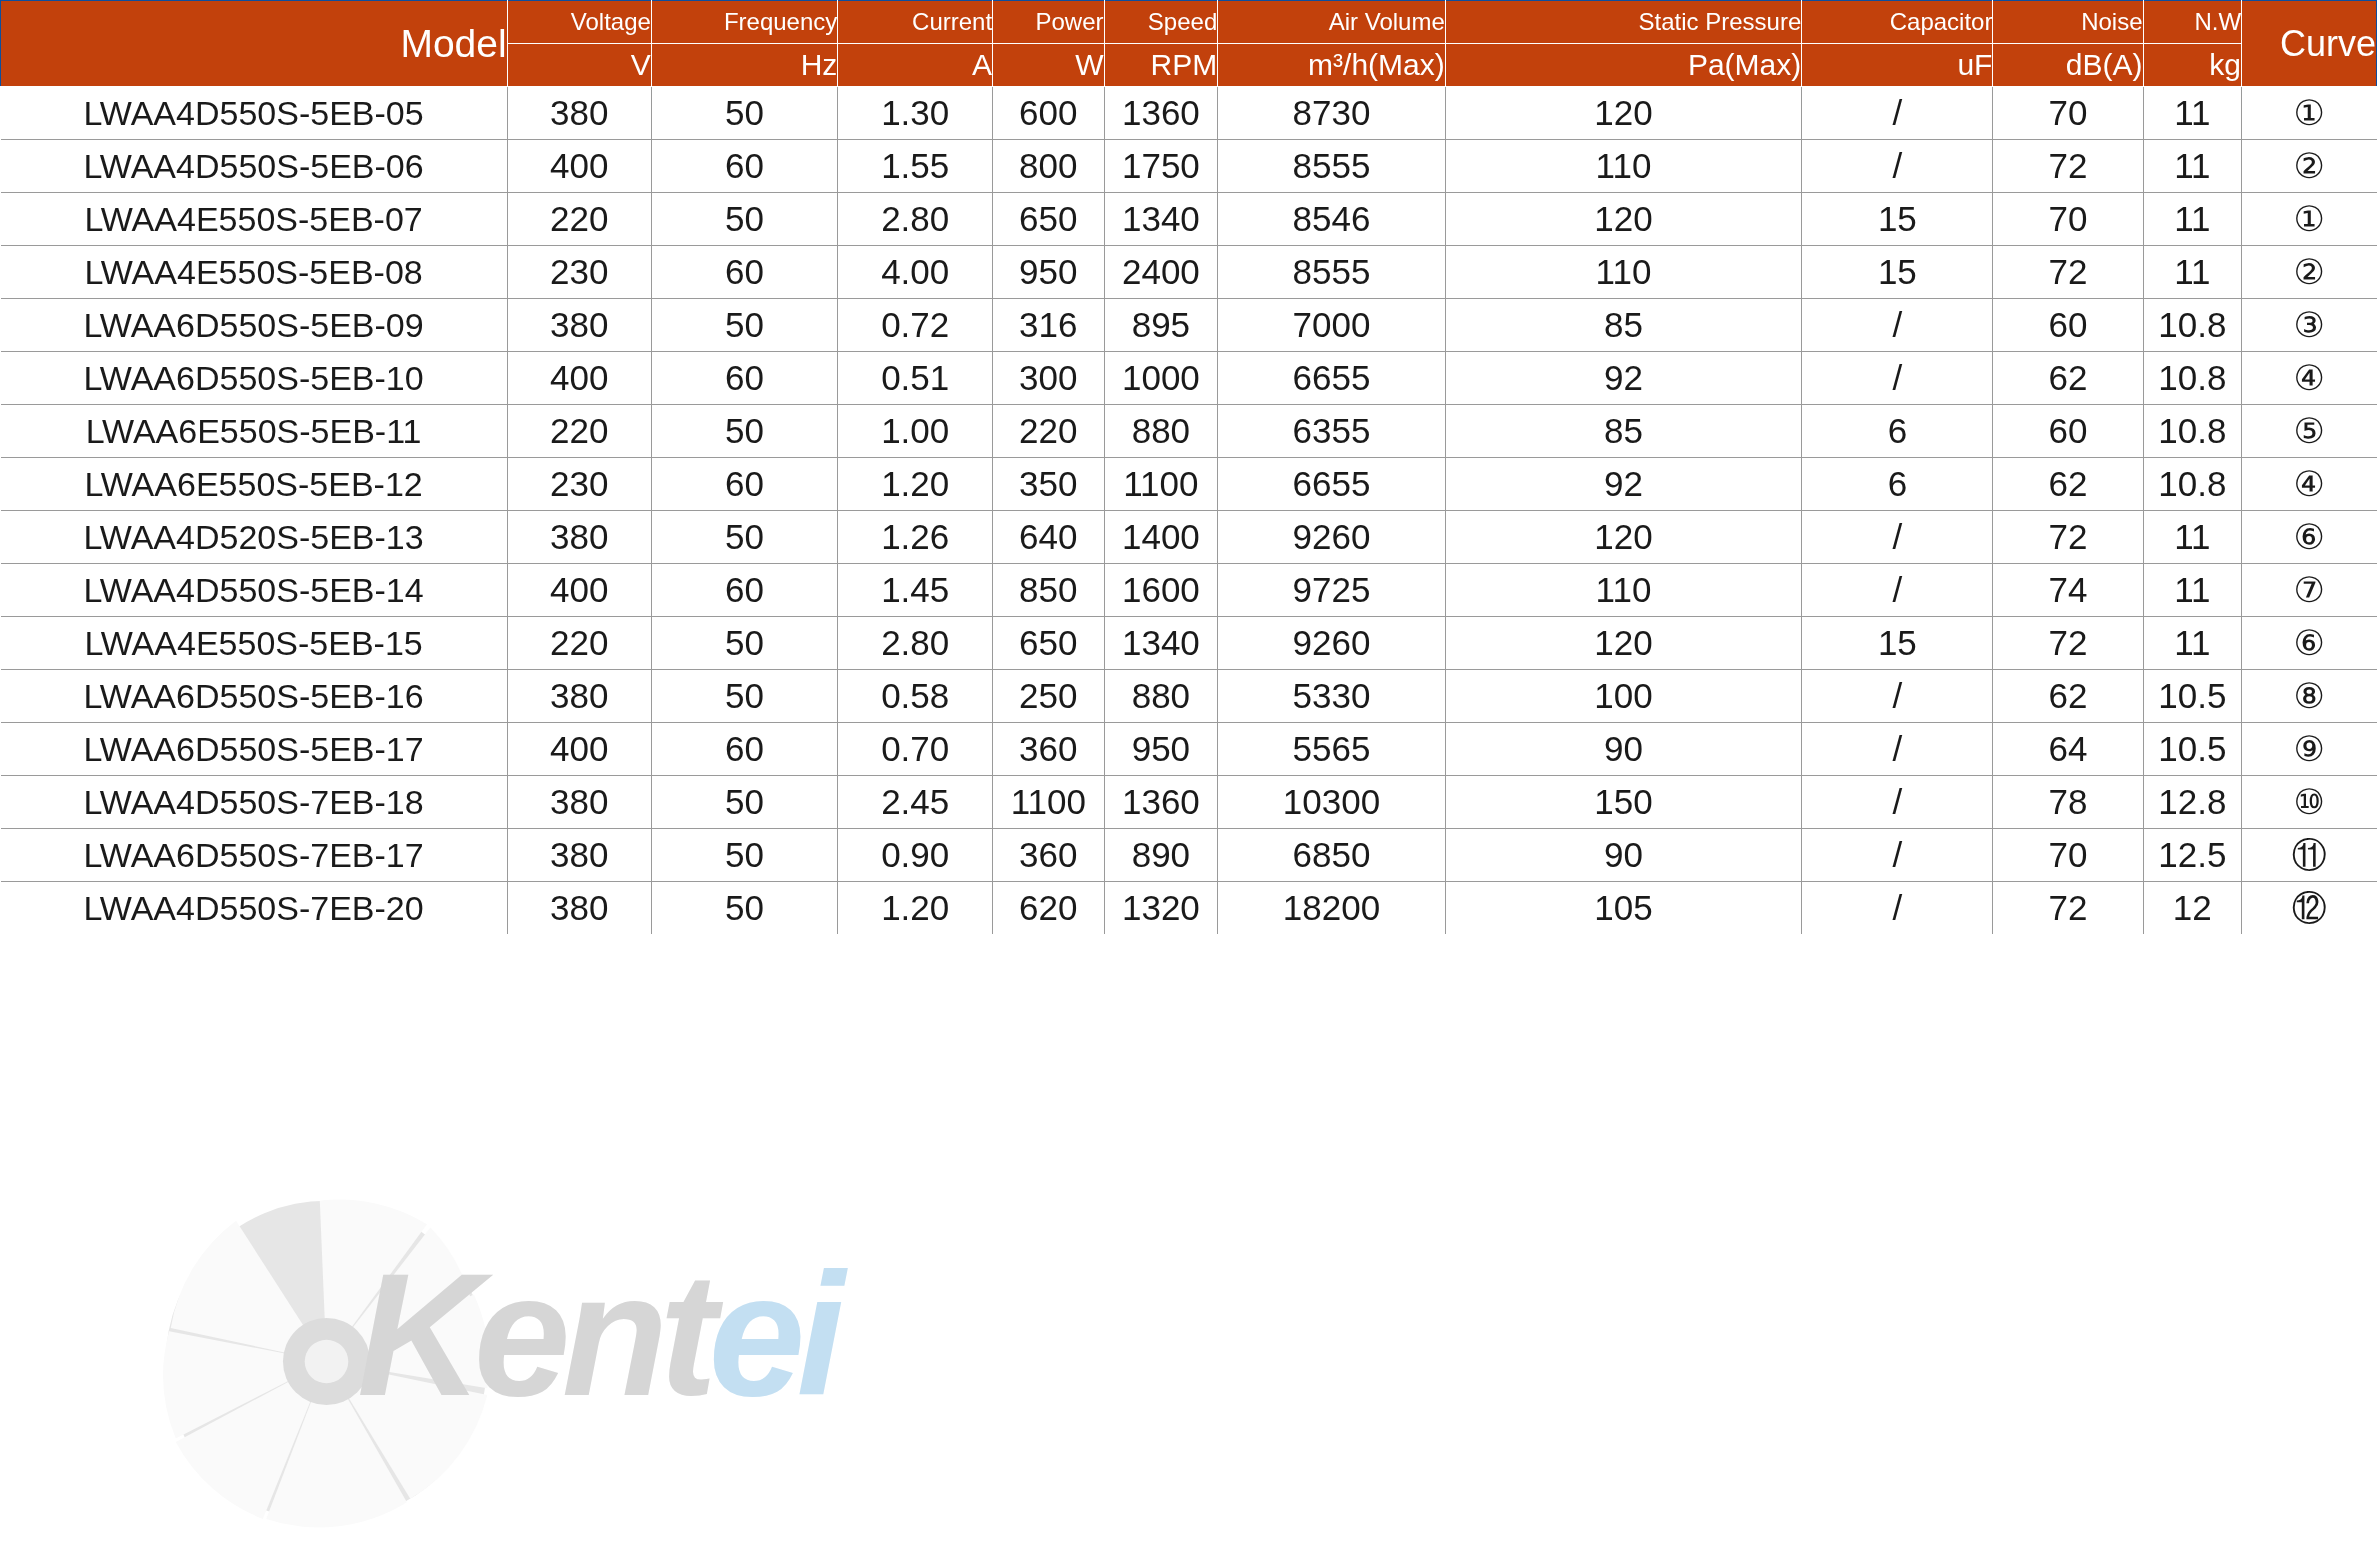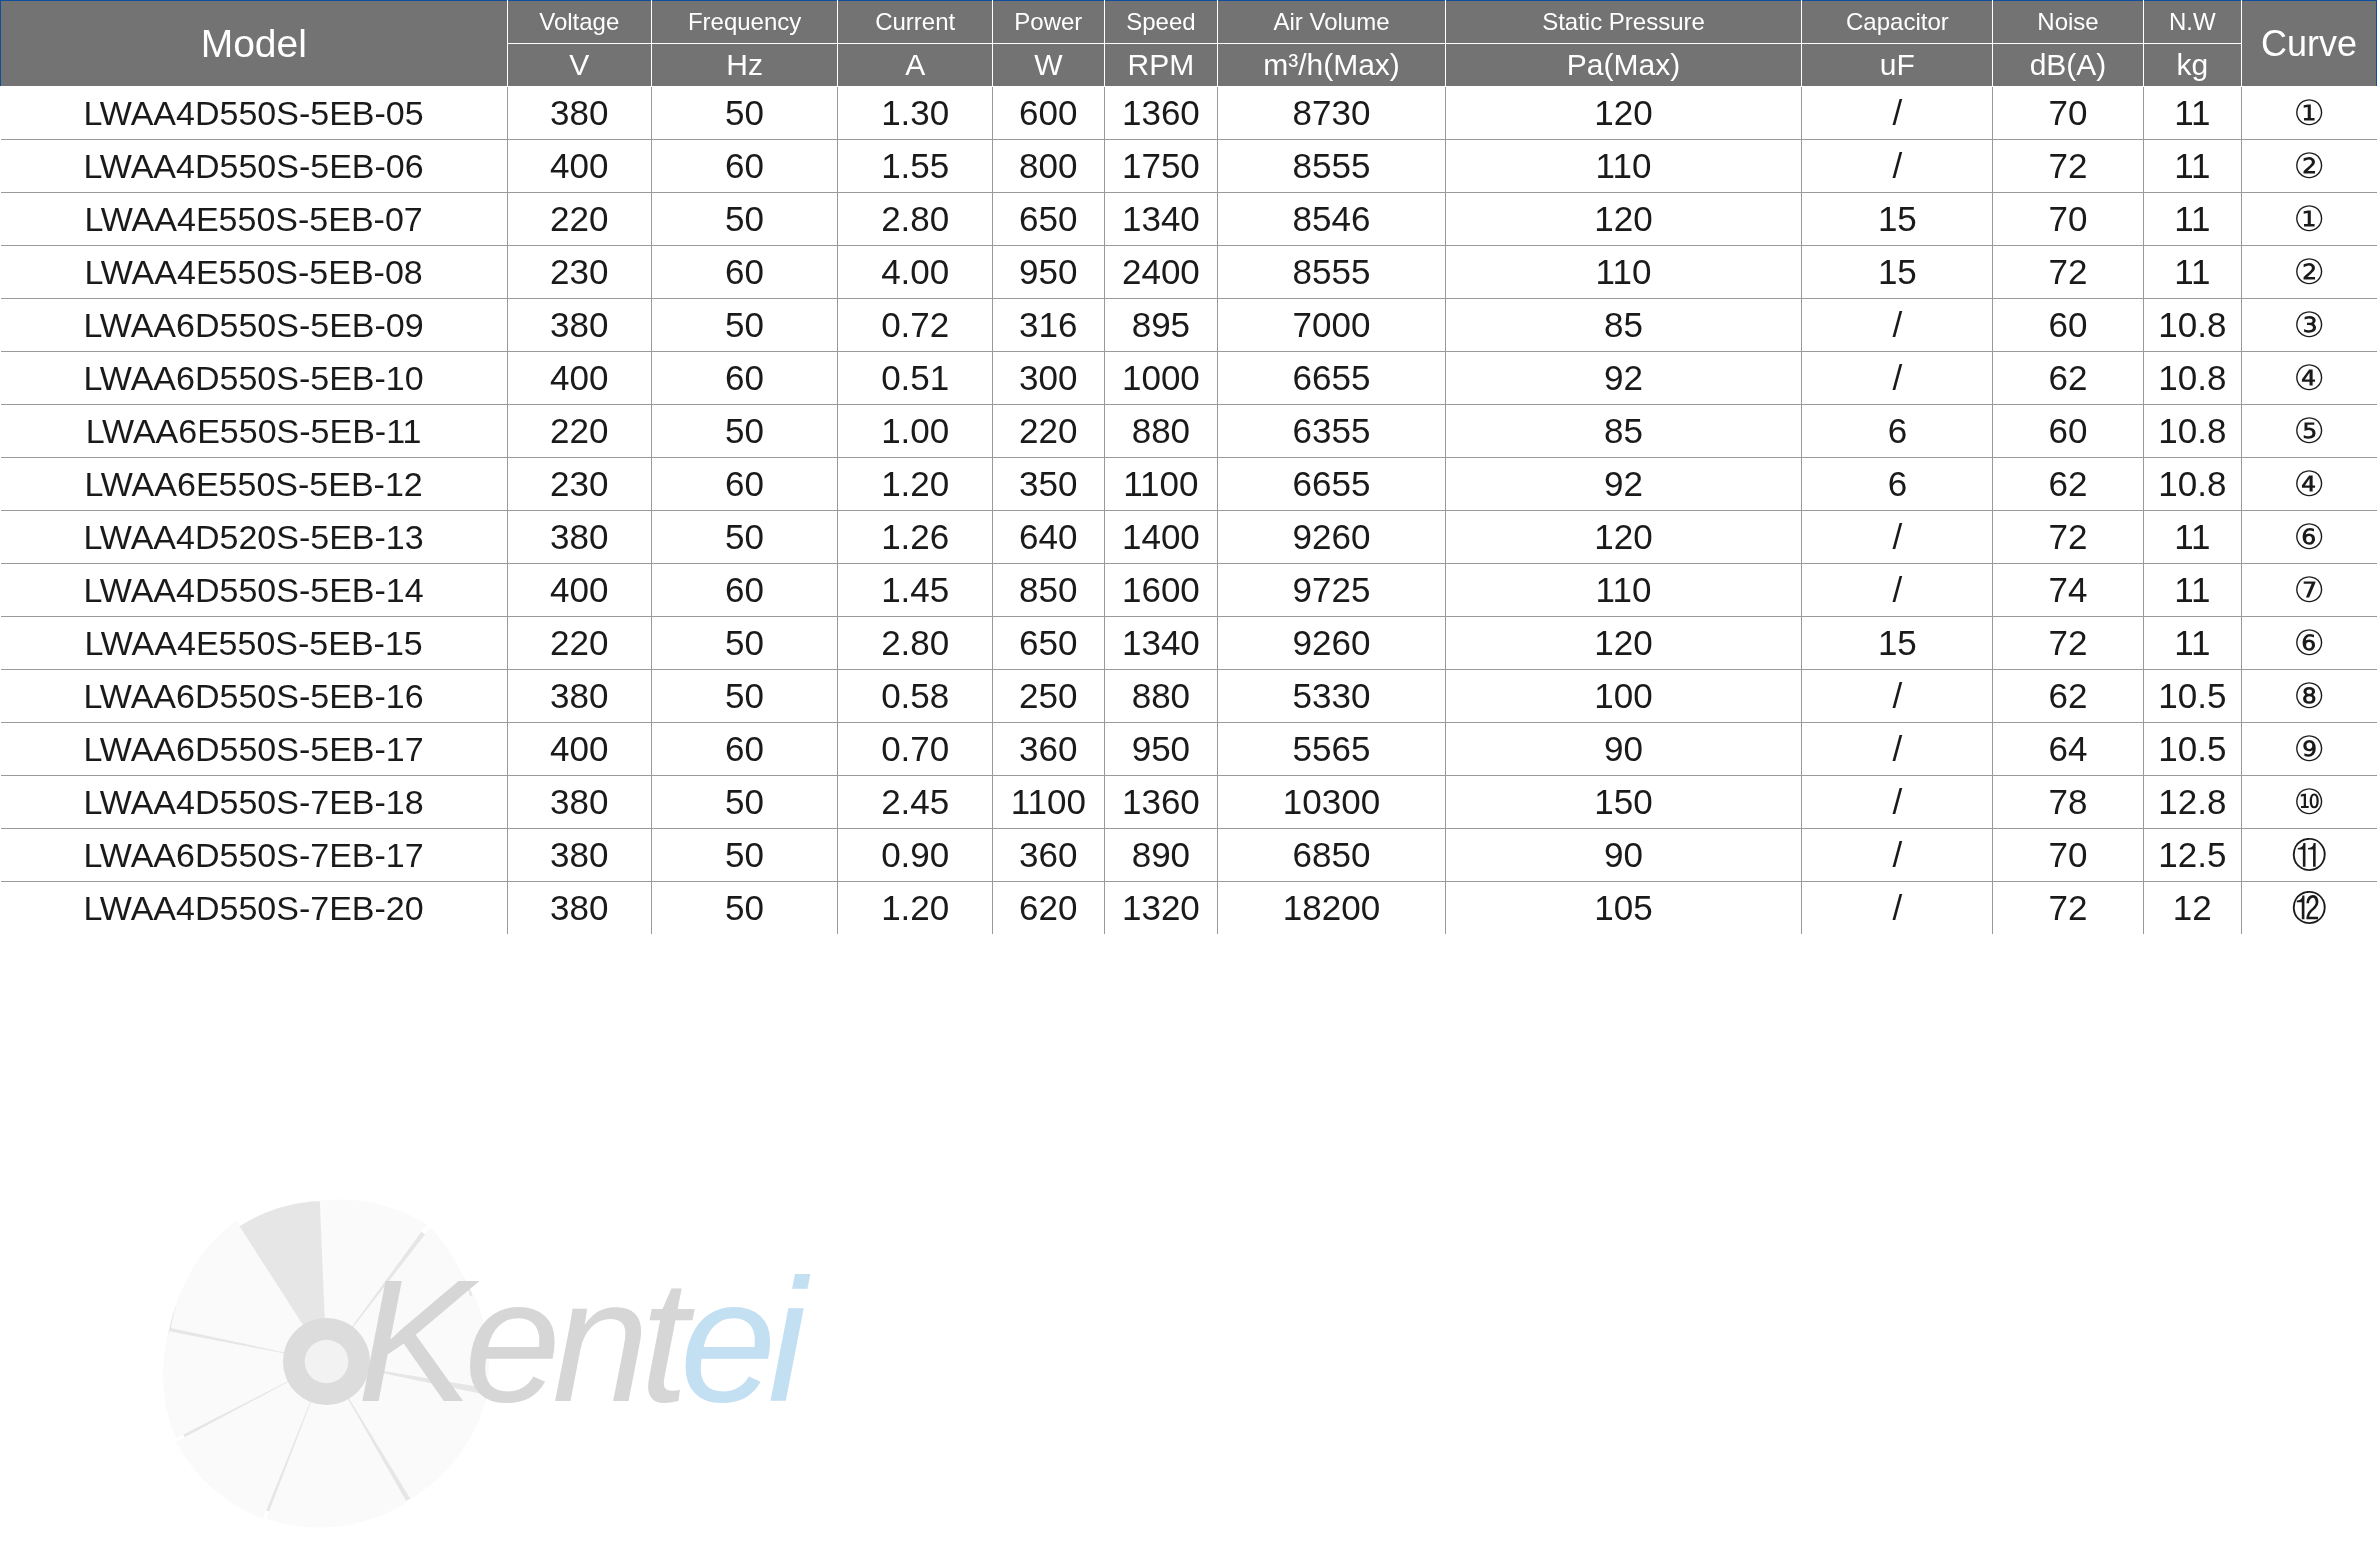--- a/index.html
+++ b/index.html
@@ -36,24 +36,24 @@
   #watermark .fan {
     position: absolute;
     left: 0px;
     top: 8.8px;
     width: 335px;
     height: 335px;
   }
   #watermark .wm-text {
     position: absolute;
     left: 198px;
-    top: 69px;
+    top: 63px;
     font-family: "Liberation Sans", sans-serif;
     font-style: italic;
-    font-weight: normal;
+    font-weight: bold;
     font-size: 174px;
     letter-spacing: -8.8px;
     white-space: nowrap;
     line-height: 1;
   }
   #watermark .wm-kent { color: #d6d6d6; }
   #watermark .wm-ei   { color: #c3dff2; }
 
   
   table.spec {
@@ -70,24 +70,25 @@
     border: 0.9px solid #9a9a9a;
     text-align: center;
     vertical-align: middle;
     padding: 0;
     overflow: hidden;
     white-space: nowrap;
   }
 
   
   table.spec thead th {
-    background: #737373;
+    background: #c2410c;
     color: #ffffff;
     border-color: #ffffff;
     font-weight: normal;
+    text-align: right;
   }
   thead th.h-main { font-size: 24px; height: 42px; }
   thead th.h-unit { font-size: 30px; height: 42px; }
   thead th.h-model { font-size: 39px; }
   thead th.h-curve { font-size: 36px; }
 
   
   table.spec thead tr:first-child th:first-child { border-left-color: #0d4e9e; border-top-color: #0d4e9e; }
   table.spec thead tr:first-child th:last-child { border-right-color: #0d4e9e; border-top-color: #0d4e9e; }
   table.spec thead tr:first-child th { border-top-color: #0d4e9e; }

